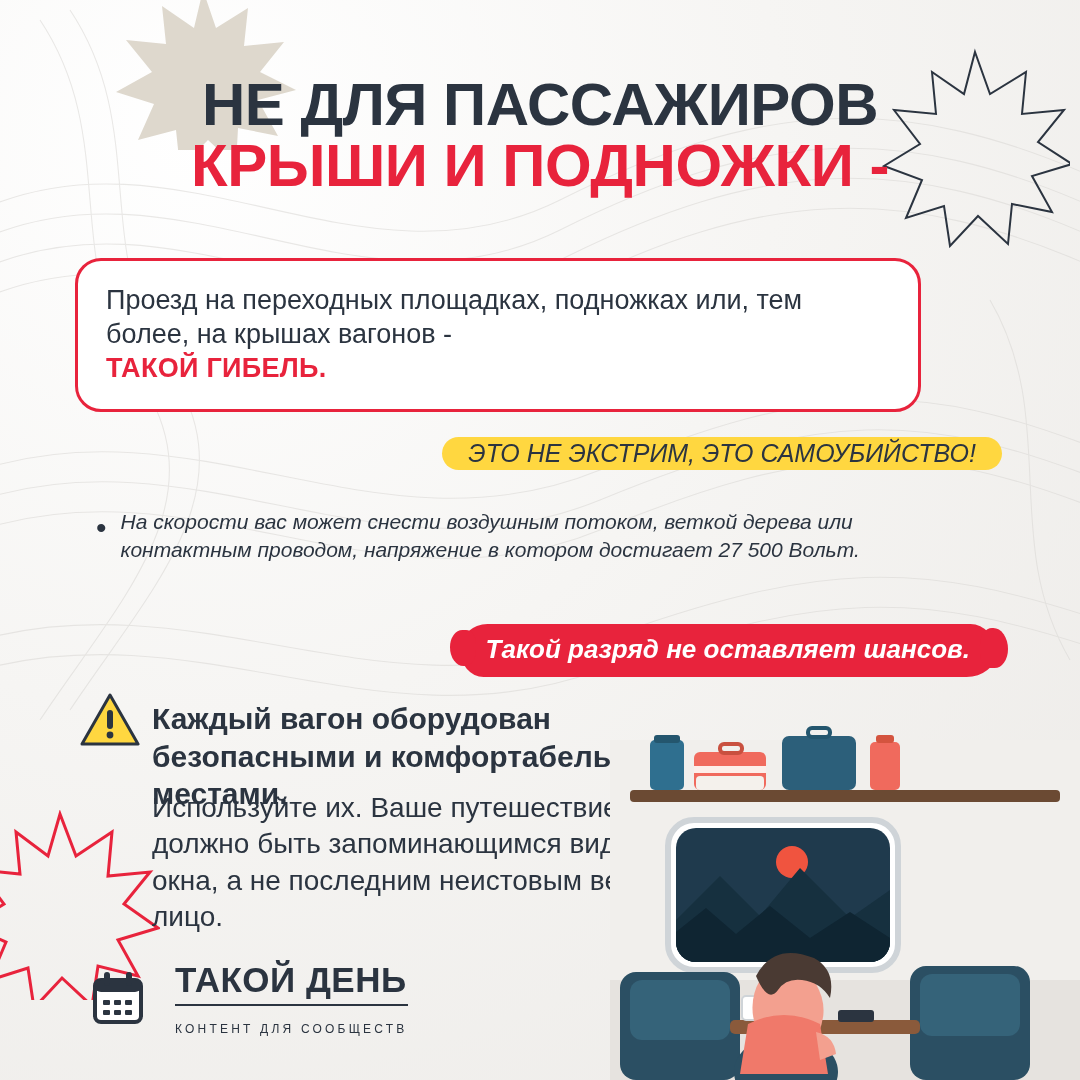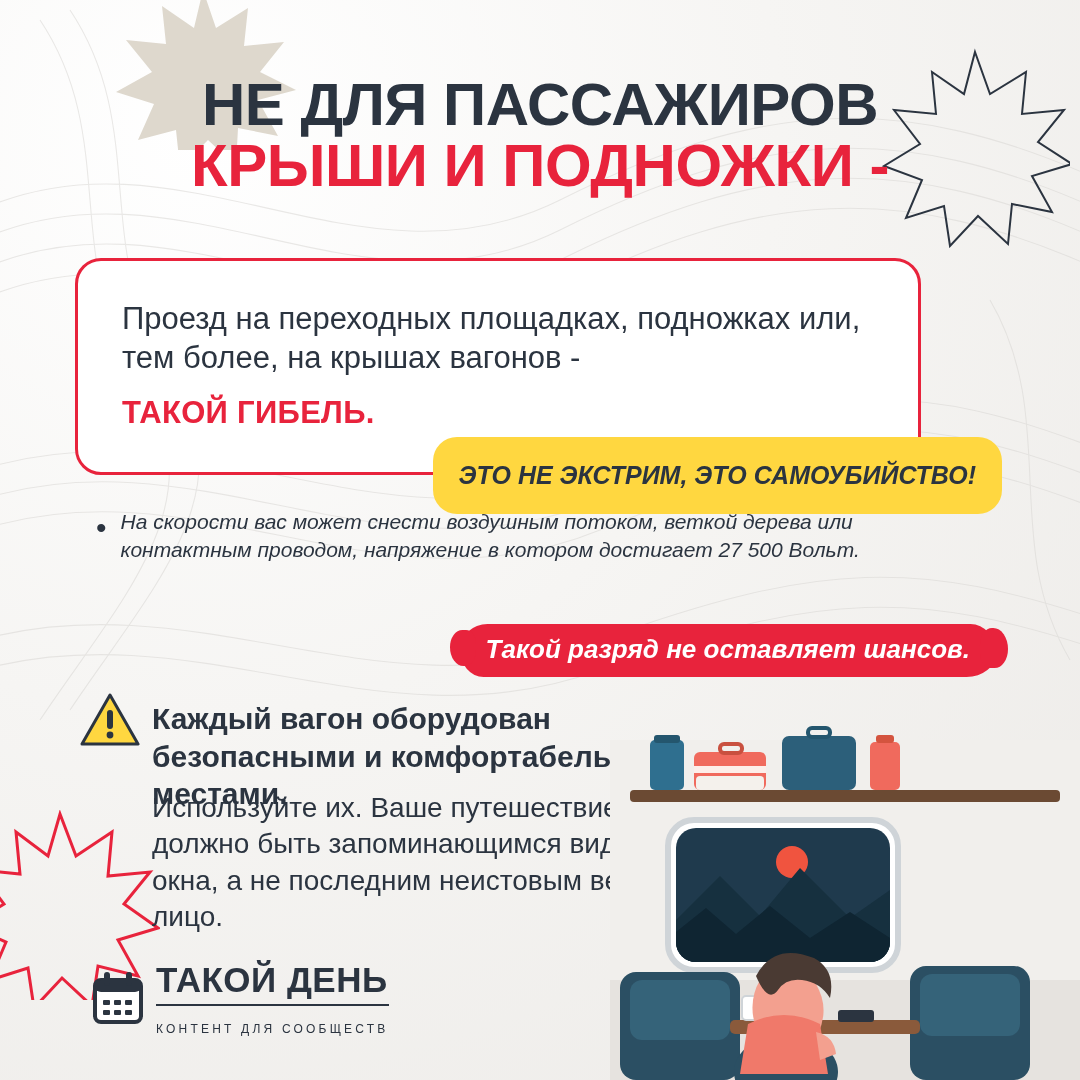--- a/index.html
+++ b/index.html
@@ -37,30 +37,30 @@
 
   
   .card{
     position:absolute;left:75px;top:258px;width:846px;
     background:#ffffff;
     border:3px solid #e8233c;
     border-radius:26px;
     padding:22px 28px 24px 28px;
     box-sizing:border-box;
   }
-  .card p{margin:16px;font-size:31px;line-height:1.26;color:#2b3440;}
+  .card p{margin:0;font-size:27px;line-height:1.26;color:#2b3440;}
   .card .strong-red{color:#e8233c;font-weight:bold;letter-spacing:.3px;}
 
   
   .yellow-pill{
     position:absolute;right:78px;top:437px;
     background:#ffd740;
     border-radius:24px;
-    padding:24px 26px;
-    font-style:italic;font-weight:bold;font-size:25px;color:#2b3440;
+    padding:2px 26px;
+    font-style:italic;font-weight:normal;font-size:25px;color:#2b3440;
     white-space:nowrap;
   }
 
   
   .bullet-block{
     position:absolute;left:96px;top:508px;width:880px;
     display:flex;gap:14px;
   }
   .bullet-dot{
     font-size:30px;color:#2b3440;line-height:1.3;
@@ -100,21 +100,21 @@
     position:absolute;left:152px;top:790px;width:570px;
     font-size:28px;line-height:1.3;color:#2b3440;
   }
 
   
   .illus{position:absolute;right:0;bottom:0;width:470px;height:400px;}
 
   
   .logo{
     position:absolute;left:92px;bottom:44px;
-    display:flex;align-items:center;gap:12px;
+    display:flex;align-items:center;gap:31px;
   }
   .logo-text-main{
     font-weight:bold;font-size:35px;color:#2b3440;letter-spacing:.5px;
   }
   .logo-text-sub{
     font-size:12px;color:#2b3440;letter-spacing:3.2px;margin-top:4px;
     border-top:2px solid #2b3440;padding-top:16px;
   }
 </style>
 </head>

